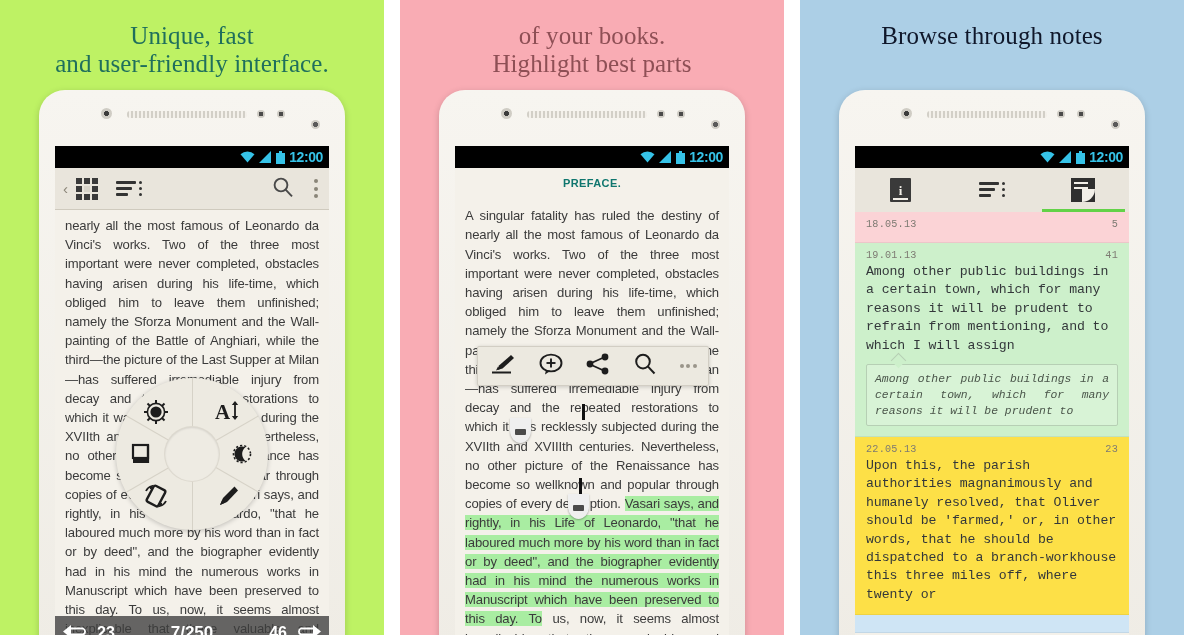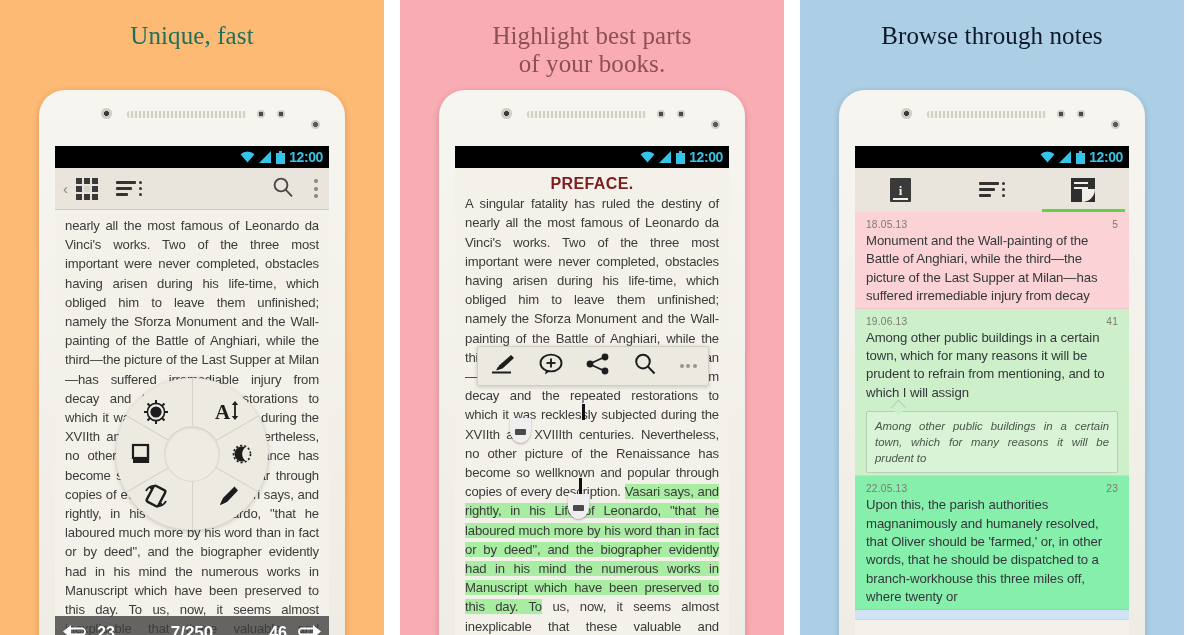--- a/index.html
+++ b/index.html
@@ -5,21 +5,21 @@
   * { box-sizing: border-box; margin: 0; padding: 0; }
   html, body {
     width: 1200px; height: 635px;
     overflow: hidden;
     background: #ffffff;
     font-family: "Liberation Sans", sans-serif;
   }
   .stage { position: relative; width: 1200px; height: 635px; display: flex; background:#fff; }
 
   .panel { position: relative; height: 635px; overflow: hidden; }
-  .panel-1 { width: 384px; background: #fdba74; }
+  .panel-1 { width: 384px; background: #bef264; }
   .gap { width: 16px; background:#fff; height:635px; }
   .panel-2 { width: 384px; background: #f9acb4; }
   .panel-3 { width: 384px; background: #accfe6; }
 
   .headline {
     text-align: center;
     font-family: "Liberation Serif", serif;
     font-size: 25px;
     line-height: 1.12;
     padding-top: 22px;
@@ -108,22 +108,22 @@
   .booktext {
     padding: 6px 10px 0 10px;
     font-family: "Liberation Sans", sans-serif;
     font-size: 13.1px;
     line-height: 19.2px;
     color: #3b3b3b;
     text-align: justify;
     letter-spacing: -0.15px;
   }
   .booktext .ttl {
-    text-align:center; font-weight:bold; font-size:16px; letter-spacing:0.4px;
-    margin-bottom: 1px; color:#7f1d1d;
+    text-align:center; font-weight:bold; font-size:11px; letter-spacing:0.4px;
+    margin-bottom: 13px; color:#0f766e;
   }
 
   
   .radial {
     position:absolute; left:50%; top:232px; transform:translateX(-50%);
     width:152px; height:152px; border-radius:50%;
     background:#edeae1;
     box-shadow: 0 1px 5px rgba(0,0,0,.22);
   }
   .radial .seg-line {
@@ -185,31 +185,32 @@
   .ic-book .i { color:#f2efe8; font-size:13px; font-weight:bold; font-family:"Liberation Serif",serif; line-height:1; }
   .ic-book::after { content:""; position:absolute; left:3px; right:3px; bottom:2px; height:2px; background:#f2efe8; }
   .ic-note { width:24px; height:24px; background:#2f2f2f; position:relative; }
   .ic-note::before { content:""; position:absolute; left:3px; top:4px; width:14px; height:2px; background:#f2efe8;
     box-shadow: 0 5px 0 #f2efe8; }
   .ic-note::after { content:""; position:absolute; right:0; bottom:0; width:13px; height:13px;
     background:#f2efe8; border-radius: 0 0 13px 0; }
 
   .notes { position:absolute; left:0; right:0; top:66px; bottom:0; overflow:hidden; }
   .note {
-    padding: 7px 11px 2px 11px; position:relative;
+    padding: 7px 11px 10px 11px; position:relative;
     border-bottom:1px solid rgba(0,0,0,.06);
+    font-family:Liberation Mono, monospace;
   }
   .note .meta { display:flex; justify-content:space-between; align-items:center;
     font-size:10.2px; color:#7d7a72; margin-bottom:2px; letter-spacing:0.2px; }
   .note .body {
     font-size:13.2px; line-height:18.4px; color:#33373a; letter-spacing:-0.1px;
   }
   .note.pink { background:#fbd3d6; }
   .note.green { background:#cdf0cb; }
-  .note.yellow { background:#86efac; }
+  .note.yellow { background:#fde047; }
   .note.blue { background:#cfe5f5; }
   .callout {
     margin-top:9px; border:1px solid #b6cfb4; background:rgba(255,255,255,.22);
     border-radius:2px; padding:6px 8px;
     font-style: italic; font-size:11.4px; line-height:16px; color:#4a554a; text-align:justify;
   }
   .callout::before {
     content:""; position:absolute; margin-top:-16px; margin-left:18px;
     width:10px; height:10px; background:#cdf0cb;
     border-left:1px solid #b6cfb4; border-top:1px solid #b6cfb4;
@@ -217,20 +218,21 @@
   }
 </style>
 </head>
 <body>
 
 <div class="stage">
 
   <div class="panel panel-1">
     <div class="headline">
       <span class="l">Unique, fast</span>
+      <span class="l">and user-friendly interface.</span>
     </div>
 
     <div class="phone">
       <div class="bezel-top">
         <div class="cam"></div>
         <div class="grille"></div>
         <div class="sensor-a"></div>
         <div class="sensor-b"></div>
         <div class="sensor-c"></div>
       </div>
@@ -381,22 +383,22 @@
         </div>
 
       </div>
     </div>
   </div>
 
   <div class="gap"></div>
 
   <div class="panel panel-2">
     <div class="headline">
+      <span class="l">of your books.</span>
       <span class="l">Highlight best parts</span>
-      <span class="l">of your books.</span>
     </div>
 
     <div class="phone">
       <div class="bezel-top">
         <div class="cam"></div>
         <div class="grille"></div>
         <div class="sensor-a"></div>
         <div class="sensor-b"></div>
         <div class="sensor-c"></div>
       </div>
@@ -538,26 +540,25 @@
           </div>
         </div>
 
         <div class="notes">
 
           <div class="note pink">
             <div class="meta">
               <span>18.05.13</span>
               <span>5</span>
             </div>
-            <div class="body">Monument and the Wall-painting of the Battle of Anghiari, while the third—the picture of the Last Supper at Milan—has suffered irremediable injury from decay</div>
           </div>
 
           <div class="note green">
             <div class="meta">
-              <span>19.06.13</span>
+              <span>19.01.13</span>
               <span>41</span>
             </div>
             <div class="body">Among other public buildings in a certain town, which for many reasons it will be prudent to refrain from mentioning, and to which I will assign</div>
             <div class="callout">Among other public buildings in a certain town, which for many reasons it will be prudent to</div>
           </div>
 
           <div class="note yellow">
             <div class="meta">
               <span>22.05.13</span>
               <span>23</span>

